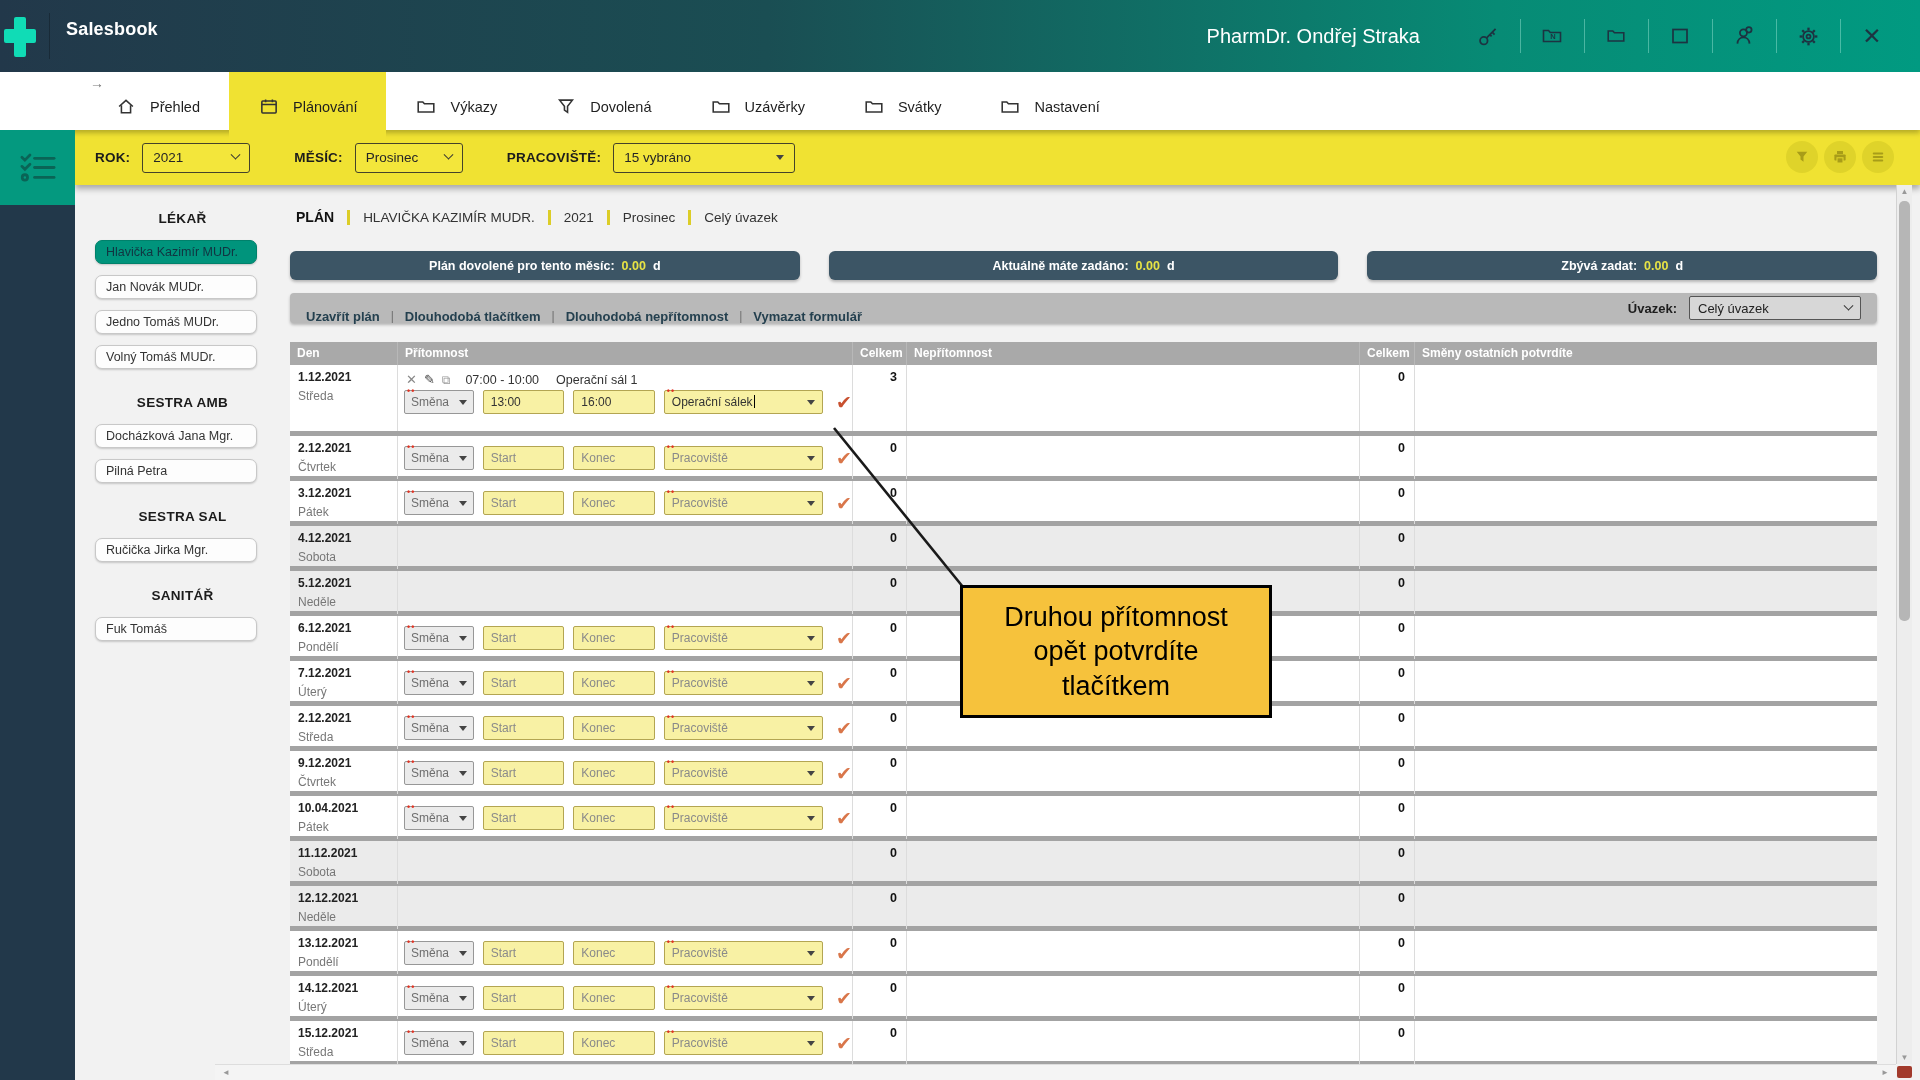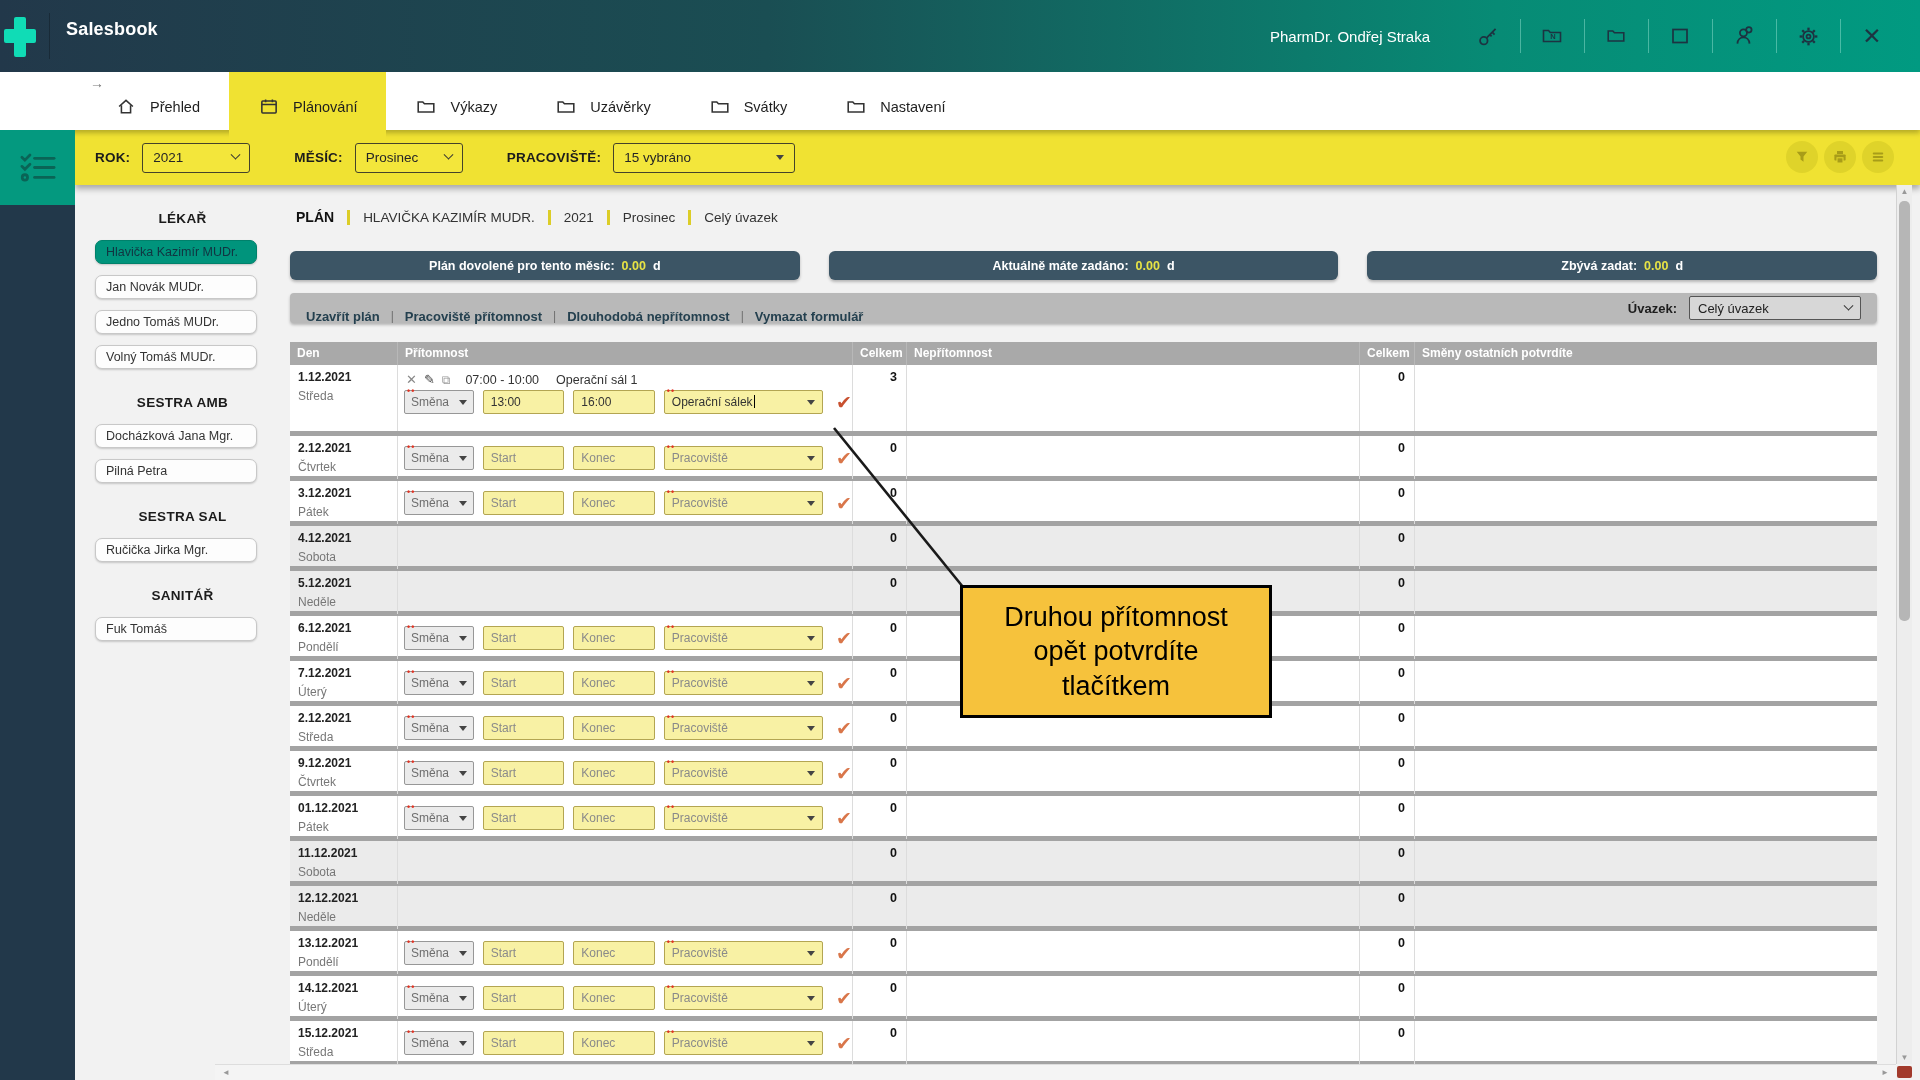--- a/index.html
+++ b/index.html
@@ -11,21 +11,21 @@
   .appbar{position:absolute;left:0;top:0;width:1920px;height:72px;display:flex;align-items:center;
           background:linear-gradient(90deg,var(--navy,#22384a) 0%,#1a4e53 40%,#078b75 78%,var(--teal,#019a81) 100%);
           padding-left:4px;z-index:6;}
   .logo{position:relative;width:32px;height:40px;margin-top:2px;}
   .logo i{position:absolute;background:var(--teal-bright,#10dcb6);border-radius:2px;display:block;}
   .logo .lv{left:10px;top:0;width:12px;height:40px;}
   .logo .lh{left:0;top:12px;width:32px;height:14px;}
   .appbar-divider{width:1px;height:46px;background:rgba(0,0,0,.25);margin:0 16px 0 13px;}
   .app-title{font-size:18px;font-weight:bold;color:#fff;letter-spacing:.2px;margin-top:-14px;}
   .appbar-right{margin-left:auto;display:flex;align-items:center;padding-right:16px;}
-  .user-name{font-size:15px;color:#fff;margin-right:26px;}
+  .user-name{font-size:20px;color:#fff;margin-right:36px;}
   .appbar-icons{display:flex;align-items:center;}
   .abtn{position:relative;width:64px;height:56px;display:flex;align-items:center;justify-content:center;cursor:pointer;}
   .abtn + .abtn::before{content:"";position:absolute;left:0;top:50%;transform:translateY(-50%);
        width:1px;height:34px;background:rgba(160,230,214,.45);}
   .abtn .glyph{font-size:23px;color:#1d3341;line-height:1;}
 
   
   .navbar{position:absolute;left:0;top:72px;width:1920px;height:58px;background:#fff;z-index:5;
           box-shadow:0 3px 5px rgba(0,0,0,.25);}
   .nav-arrow{position:absolute;left:90px;top:3px;font-size:14px;color:#777;cursor:pointer;}
@@ -227,20 +227,28 @@
           <span style="display: flex;">
             <svg viewBox="0 0 24 24" width="22" height="22" fill="none" stroke="#333" stroke-width="1.7">
               <path d="M3.5 6.5 h5 l1.8 2 h10.2 v9 H3.5 z"></path>
             </svg>
           </span>
           <span>Výkazy</span>
         </div>
         <div class="tab">
           <span style="display: flex;">
             <svg viewBox="0 0 24 24" width="22" height="22" fill="none" stroke="#333" stroke-width="1.7">
+              <path d="M5 4.5 h14 l-5.3 6.8 v6.5 l-3.4 -2.5 v-4 z"></path>
+            </svg>
+          </span>
+          <span>Dovolená</span>
+        </div>
+        <div class="tab">
+          <span style="display: flex;">
+            <svg viewBox="0 0 24 24" width="22" height="22" fill="none" stroke="#333" stroke-width="1.7">
               <path d="M3.5 6.5 h5 l1.8 2 h10.2 v9 H3.5 z"></path>
             </svg>
           </span>
           <span>Uzávěrky</span>
         </div>
         <div class="tab">
           <span style="display: flex;">
             <svg viewBox="0 0 24 24" width="22" height="22" fill="none" stroke="#333" stroke-width="1.7">
               <path d="M3.5 6.5 h5 l1.8 2 h10.2 v9 H3.5 z"></path>
             </svg>
@@ -358,21 +366,21 @@
         <div class="sumpill">
           <span>Zbývá zadat:</span>
           <span class="sum-val">0.00</span>
           <span>d</span>
         </div>
       </div>
     <div class="toolbar">
       <div id="toolbarActions" style="display:flex;align-items:center;margin-top:16px;">
           <span class="tb-action">Uzavřít plán</span>
           <span class="tb-sep">|</span>
-          <span class="tb-action">Pracoviště přítomnost</span>
+          <span class="tb-action">Dlouhodobá tlačítkem</span>
           <span class="tb-sep">|</span>
           <span class="tb-action">Dlouhodobá nepřítomnost</span>
           <span class="tb-sep">|</span>
           <span class="tb-action">Vymazat formulář</span>
         </div>
       <div class="tb-right">
         <span class="tb-lab">Úvazek:</span>
         <div class="tb-select">
           <span>Celý úvazek</span>
           <span class="chev"></span>
@@ -629,21 +637,21 @@
               <span class="chk">✔</span>
             </div>
           </div>
           <div class="cell tot">0</div>
           <div class="cell"></div>
           <div class="cell tot">0</div>
           <div class="cell"></div>
         </div>
         <div class="trow">
           <div class="cell den">
-            <div class="date">01.12.2021</div>
+            <div class="date">10.04.2021</div>
             <div class="dayname">Pátek</div>
           </div>
           <div class="cell pres">
             <div class="form-line">
               <div class="fld gray">
                 <span class="req">••</span>
                 <span>Směna</span>
                 <span class="tri"></span>
               </div>
               <div class="fld yinp">

